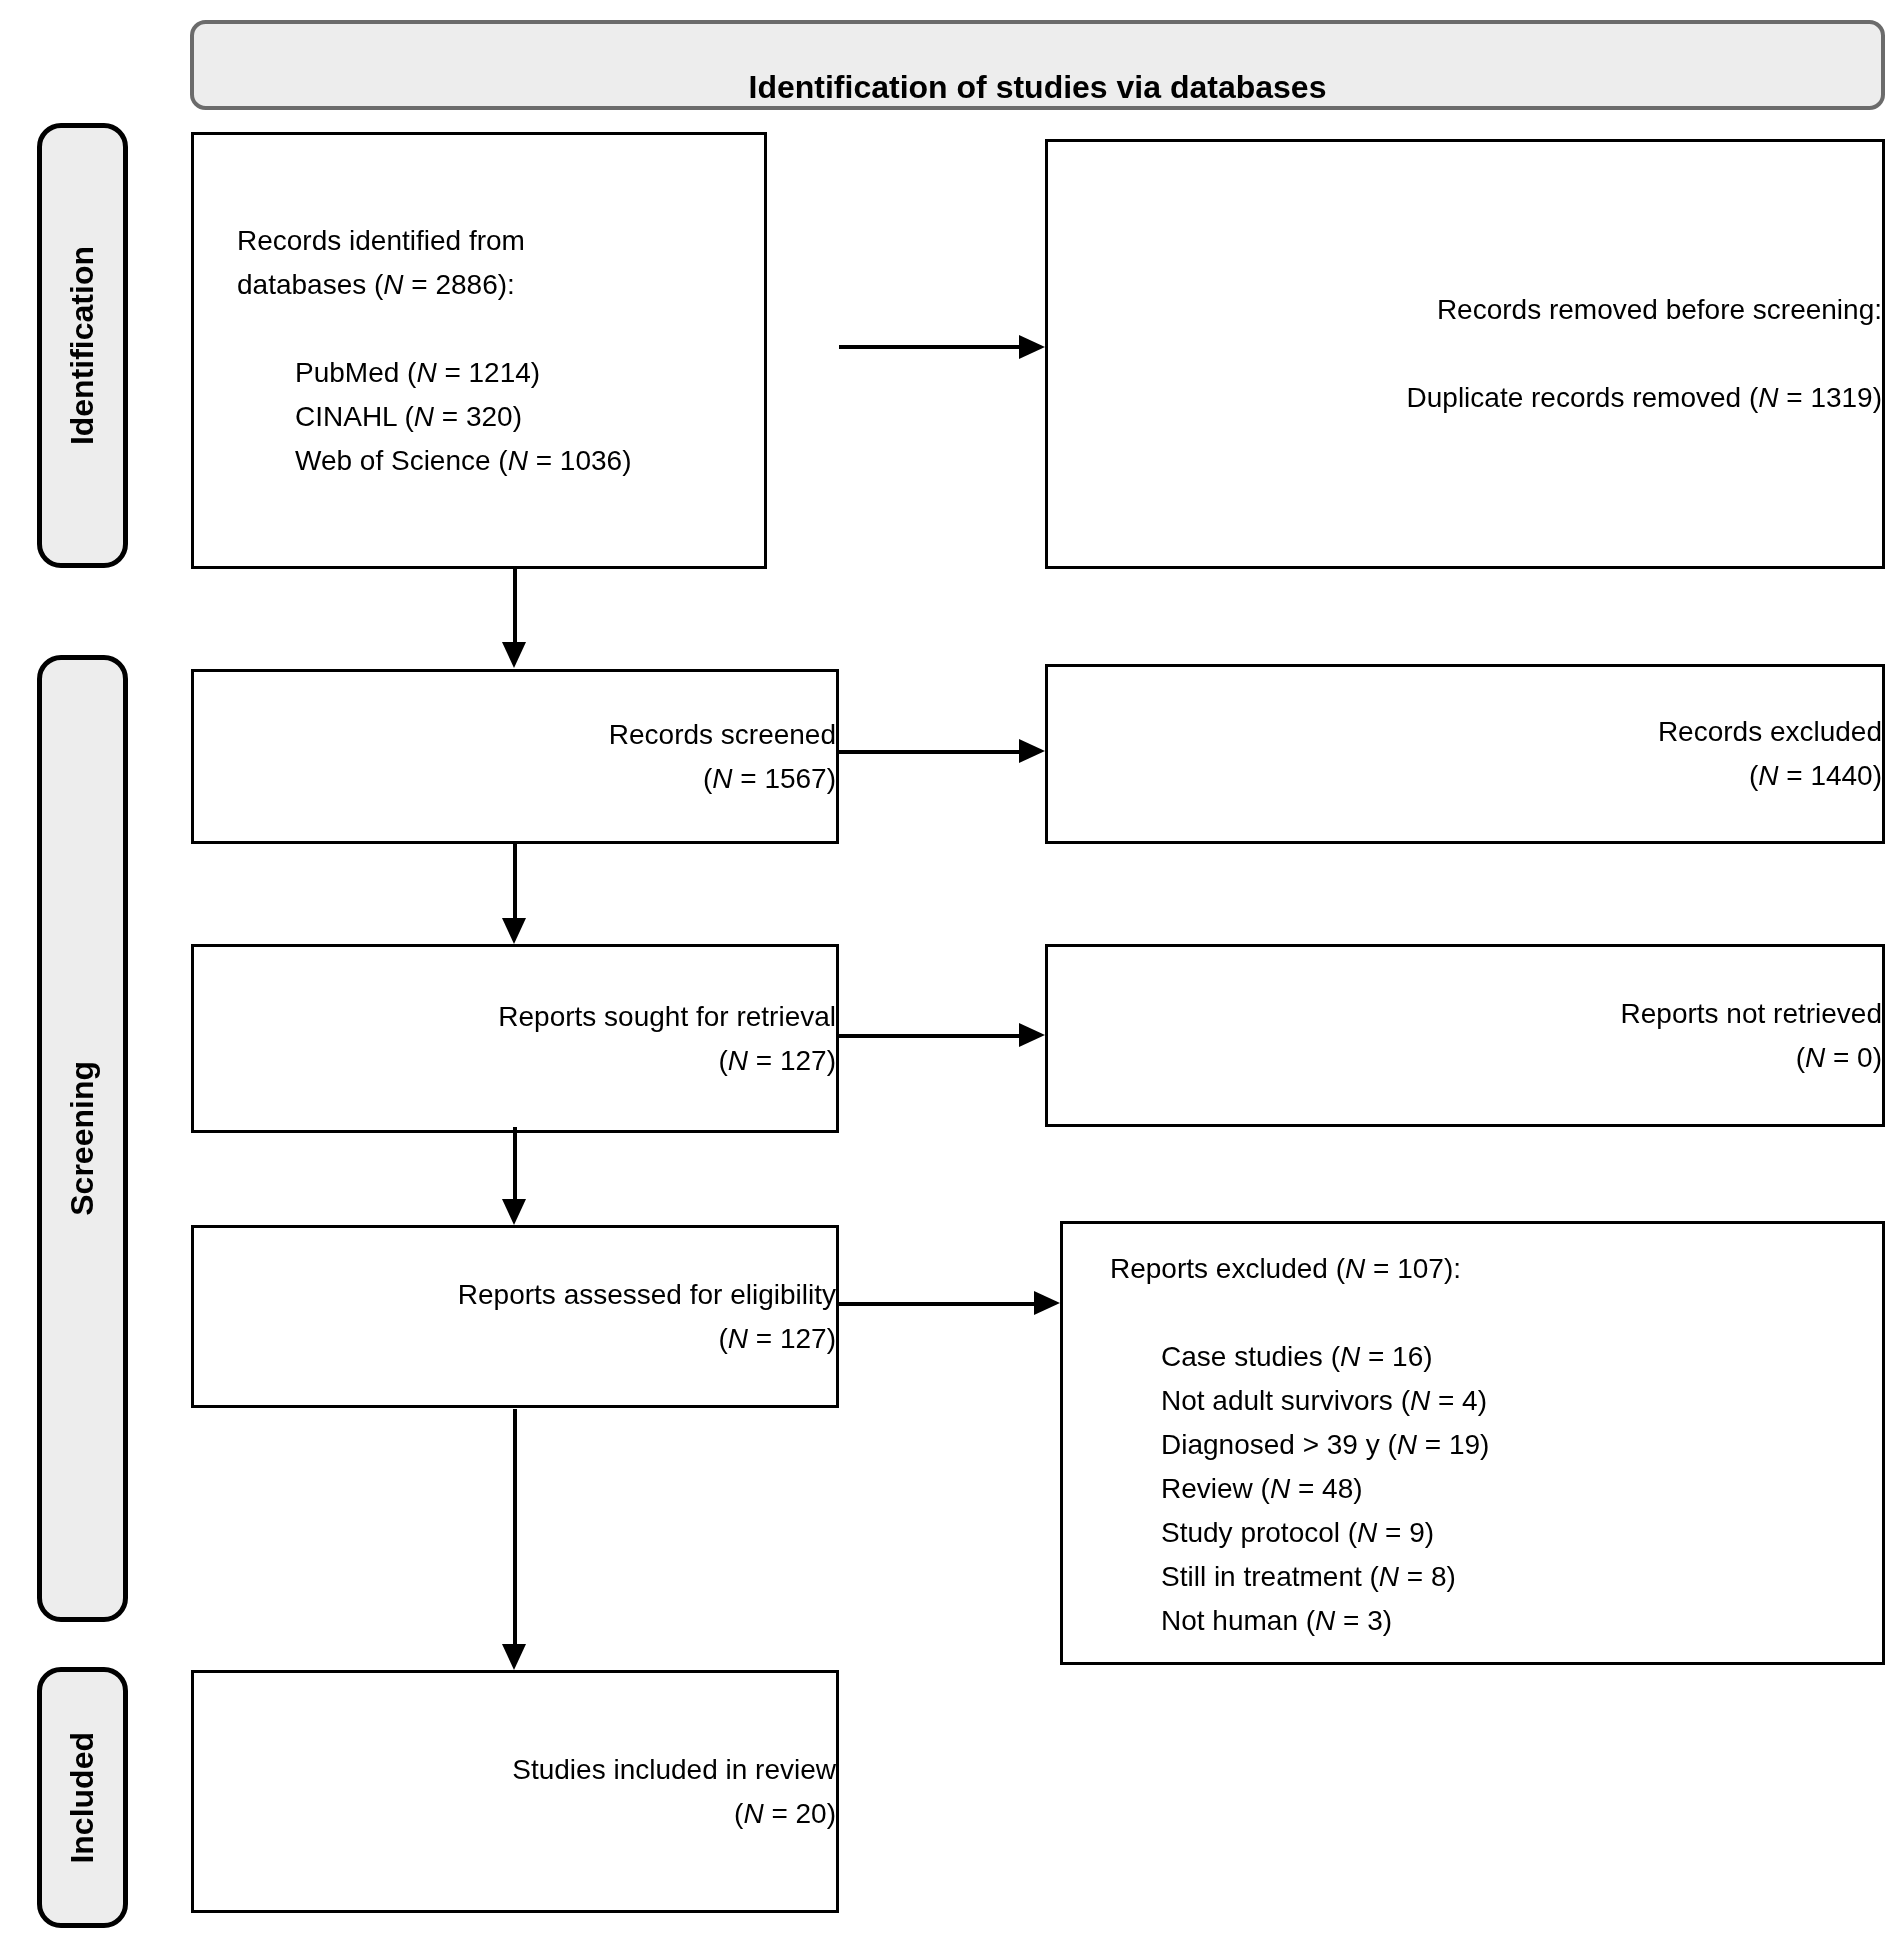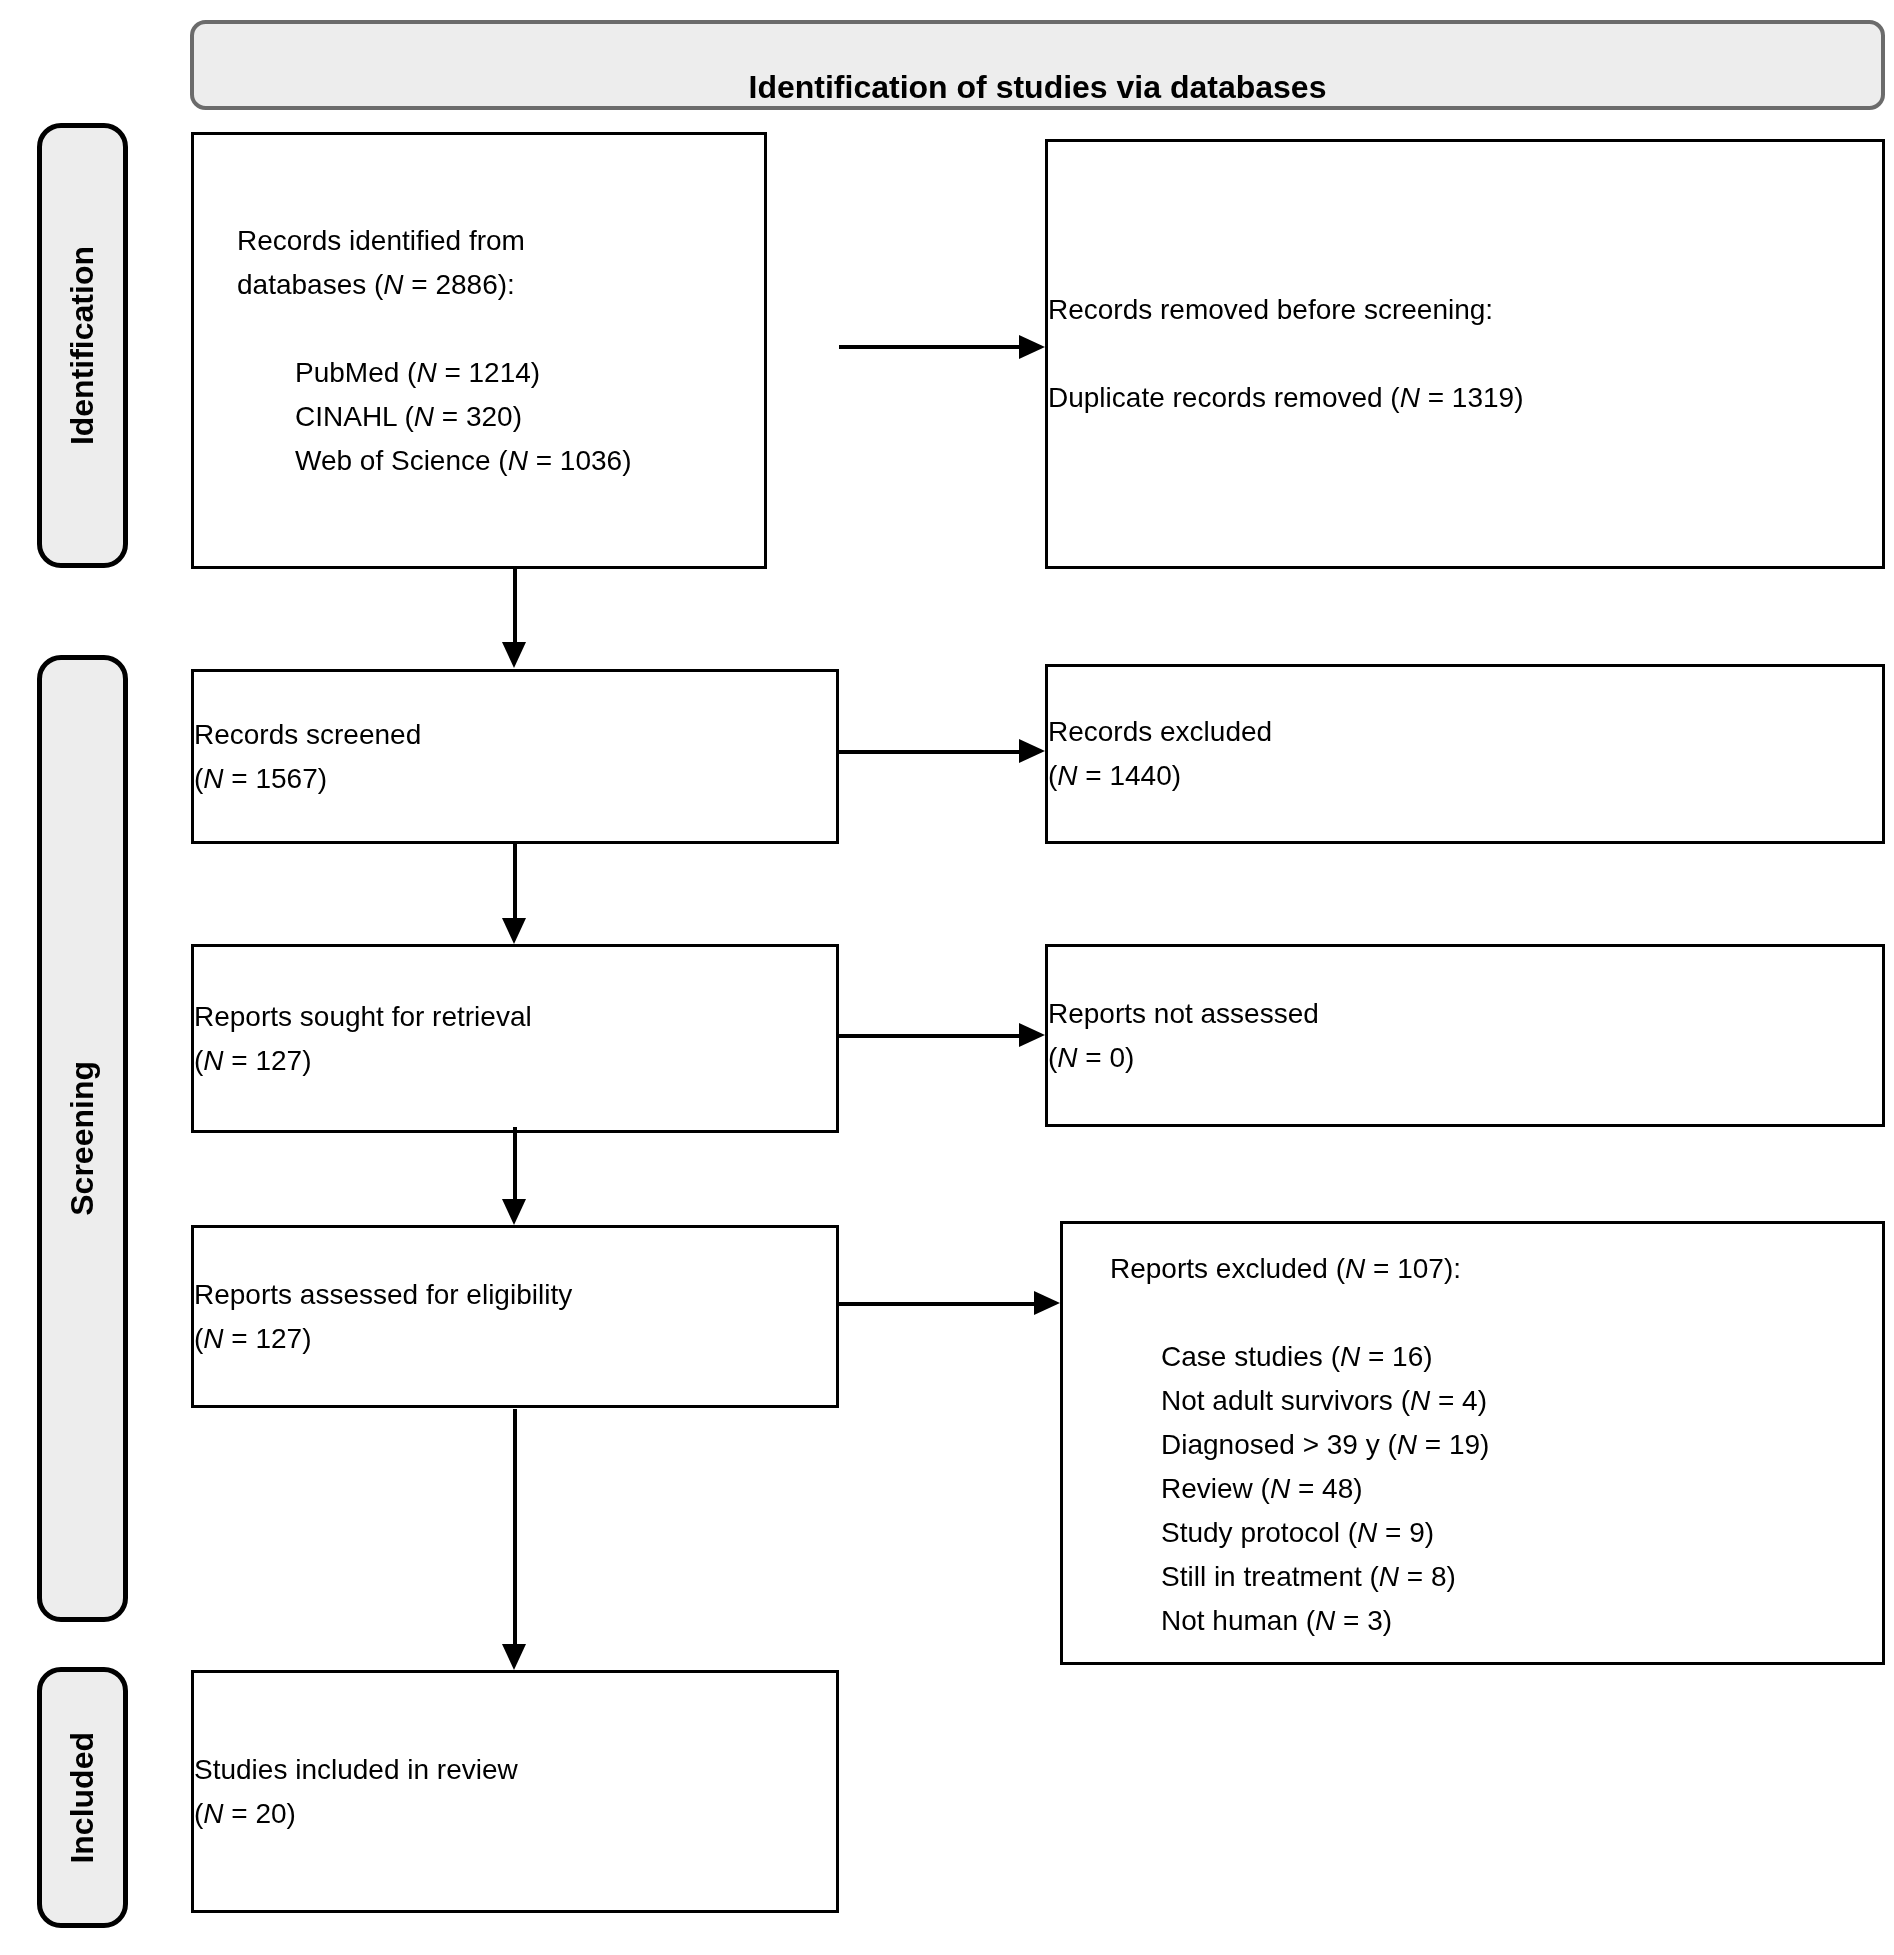--- a/index.html
+++ b/index.html
@@ -29,21 +29,21 @@
     writing-mode:vertical-rl;transform:rotate(180deg);
     font-weight:bold;font-size:32px;white-space:nowrap;
   }
   .stage.identification{top:123px;height:445px;}
   .stage.screening{top:655px;height:967px;}
   .stage.included{top:1667px;height:261px;}
   .fbox{
     position:absolute;background:#ffffff;border:3.6px solid var(--box-border);
     font-size:28px;line-height:44px;
   }
-  .fbox.centered{display:flex;flex-direction:column;align-items:flex-start;justify-content:center;text-align:center;}
+  .fbox.centered{display:flex;flex-direction:column;align-items:flex-end;justify-content:center;text-align:center;}
   .fbox.lefttext{text-align:left;}
   .spacer{height:44px;}
   .indent{padding-left:58px;}
   .indent2{padding-left:51px;}
   
   .b-identified{left:191px;top:132px;width:576px;height:437px;padding:84px 24px 0 43px;}
   .b-screened{left:191px;top:669px;width:648px;height:175px;}
   .b-sought{left:191px;top:944px;width:648px;height:189px;}
   .b-assessed{left:191px;top:1225px;width:648px;height:183px;}
   .b-included{left:191px;top:1670px;width:648px;height:243px;}
@@ -97,21 +97,21 @@
 <div class="fbox centered b-excluded">
   <div>Records excluded</div>
   <div>(<i>N</i> = 1440)</div>
 </div>
 
 <div class="fbox centered b-sought">
   <div>Reports sought for retrieval</div>
   <div>(<i>N</i> = 127)</div>
 </div>
 <div class="fbox centered b-notretrieved">
-  <div>Reports not assessed</div>
+  <div>Reports not retrieved</div>
   <div>(<i>N</i> = 0)</div>
 </div>
 
 <div class="fbox centered b-assessed">
   <div>Reports assessed for eligibility</div>
   <div>(<i>N</i> = 127)</div>
 </div>
 <div class="fbox lefttext b-reportsexcluded">
   <div>Reports excluded (<i>N</i> = 107):</div>
   <div class="spacer"></div>

